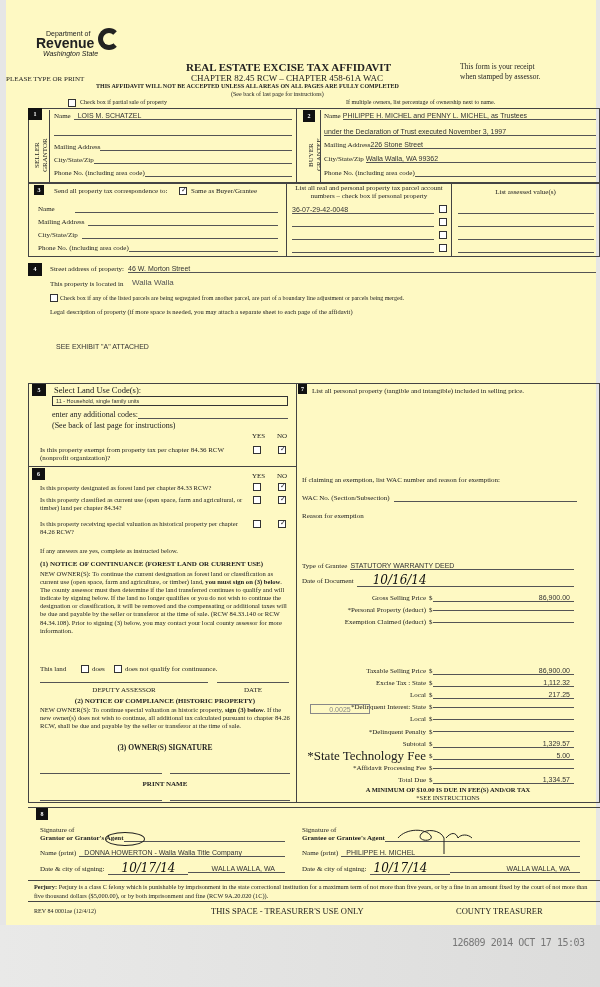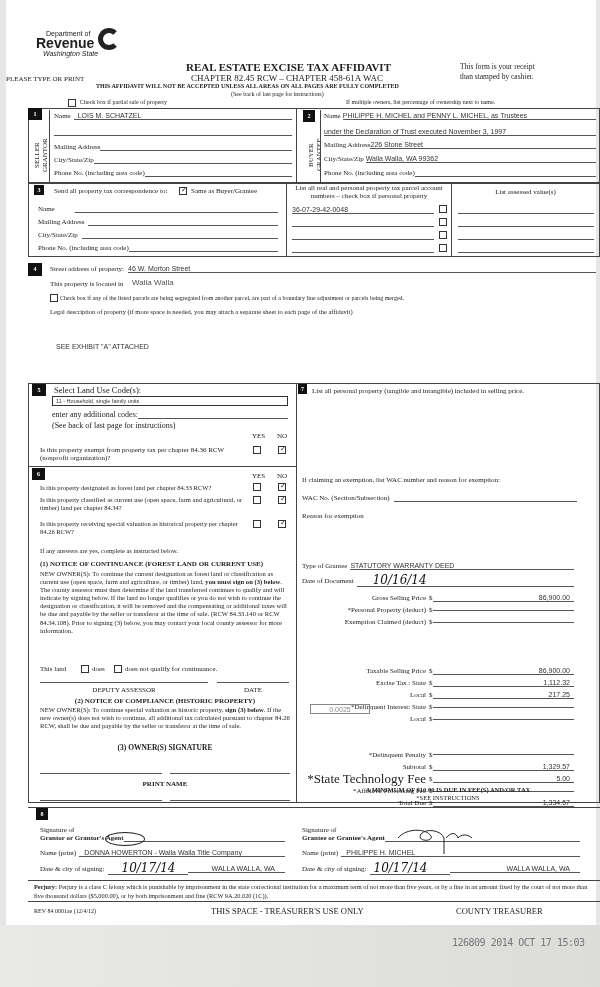--- a/index.html
+++ b/index.html
@@ -1,17 +1,17 @@
 <!DOCTYPE html>
 <html><head>
 <meta charset="utf-8">
 <style>
 *{box-sizing:border-box;margin:0;padding:0}
 body{width:600px;height:987px;background:#e6e6e6;font-family:"Liberation Serif",serif;color:#222;position:relative;overflow:hidden}
-.page{position:absolute;left:6px;top:0;width:590px;height:987px;background:#ffffff}
+.page{position:absolute;left:6px;top:0;width:590px;height:987px;background:#fef9c3}
 .lower{position:absolute;left:0;top:925px;width:600px;height:62px;background:linear-gradient(90deg,#e9e9e8,#dcdcdb)}
 .abs{position:absolute}
 .s{font-size:7px}
 .fill{font-family:"Liberation Sans",sans-serif;font-size:7px;color:#333}
 .ul{border-bottom:1px solid #555}
 .num{position:absolute;background:#111;color:#fff;font-size:6px;text-align:center;font-weight:bold}
 .box{border:1px solid #333;background:#fff;display:inline-block;width:8px;height:8px;position:absolute}
 .chk::after{content:"✓";font-size:7px;position:absolute;left:1px;top:-2px;color:#333}
 .vlabel{position:absolute;writing-mode:vertical-rl;transform:rotate(180deg);font-size:7px;text-align:center;line-height:8px}
 .hand{font-family:"DejaVu Serif",serif;font-style:italic;font-size:12px;color:#111}
@@ -28,21 +28,21 @@
 <div class="abs" style="left:30px;top:30px;width:90px">
  <div style="font-family:'Liberation Sans',sans-serif;font-size:7px;margin-left:10px">Department of</div>
  <div style="font-family:'Liberation Sans',sans-serif;font-size:14px;font-weight:bold;line-height:13px">Revenue</div>
  <div style="font-family:'Liberation Sans',sans-serif;font-size:7px;font-style:italic;margin-left:7px">Washington State</div>
  <div class="abs" style="left:62px;top:-2px;width:22px;height:22px;border-radius:50%;border:5px solid #222;border-right-color:transparent"></div>
 </div>
 <div class="abs s" style="left:0px;top:75px">PLEASE TYPE OR PRINT</div>
 <div class="abs" style="left:180px;top:61px;font-size:11px;font-weight:bold">REAL ESTATE EXCISE TAX AFFIDAVIT</div>
 <div class="abs" style="left:185px;top:73px;font-size:9px">CHAPTER 82.45 RCW – CHAPTER 458-61A WAC</div>
 <div class="abs" style="left:454px;top:62px;font-size:7.5px">This form is your receipt</div>
-<div class="abs" style="left:454px;top:72px;font-size:7.5px">than stamped by cashier.</div>
+<div class="abs" style="left:454px;top:72px;font-size:7.5px">when stamped by assessor.</div>
 <div class="abs" style="left:90px;top:83px;font-size:6px;font-weight:bold">THIS AFFIDAVIT WILL NOT BE ACCEPTED UNLESS ALL AREAS ON ALL PAGES ARE FULLY COMPLETED</div>
 <div class="abs" style="left:225px;top:91px;font-size:6px">(See back of last page for instructions)</div>
 <span class="box" style="left:62px;top:99px"></span>
 <div class="abs" style="left:74px;top:99px;font-size:6px">Check box if partial sale of property</div>
 <div class="abs" style="left:340px;top:99px;font-size:6px">If multiple owners, list percentage of ownership next to name.</div>
 
 <div class="frame" style="left:22px;top:108px;width:572px;height:75px;border-width:1px 1px 1px 1px"></div>
 <div class="abs" style="left:290px;top:108px;width:1px;height:75px;background:#444"></div>
 <div class="num" style="left:22px;top:108px;width:14px;height:12px;line-height:12px">1</div>
 <div class="vlabel" style="left:27px;top:130px;height:50px">SELLER GRANTOR</div>
@@ -241,21 +241,21 @@
       <div class="row" style="position: relative; height: 12.2px;">
         <span style="width:124px;text-align:right;font-size:7px">*Delinquent Interest: State</span>
         <span style="margin-left:3px;font-size:7px">$</span>
         <span class="fill ul" style="flex:1;text-align:right;padding-right:4px"></span>
       </div>
       <div class="row" style="position: relative; height: 12.2px;">
         <span style="width:124px;text-align:right;font-size:7px">Local</span>
         <span style="margin-left:3px;font-size:7px">$</span>
         <span class="fill ul" style="flex:1;text-align:right;padding-right:4px"></span>
       </div>
-      <div class="row" style="position: relative; height: 12.2px; margin-top: 23px;">
+      <div class="row" style="position: relative; height: 12.2px;">
         <span style="width:124px;text-align:right;font-size:7px">*Delinquent Penalty</span>
         <span style="margin-left:3px;font-size:7px">$</span>
         <span class="fill ul" style="flex:1;text-align:right;padding-right:4px"></span>
       </div>
       <div class="row" style="position: relative; height: 12.2px;">
         <span style="width:124px;text-align:right;font-size:7px">Subtotal</span>
         <span style="margin-left:3px;font-size:7px">$</span>
         <span class="fill ul" style="flex:1;text-align:right;padding-right:4px">1,329.57</span>
       </div>
       <div class="row" style="position: relative; height: 12.2px;">

